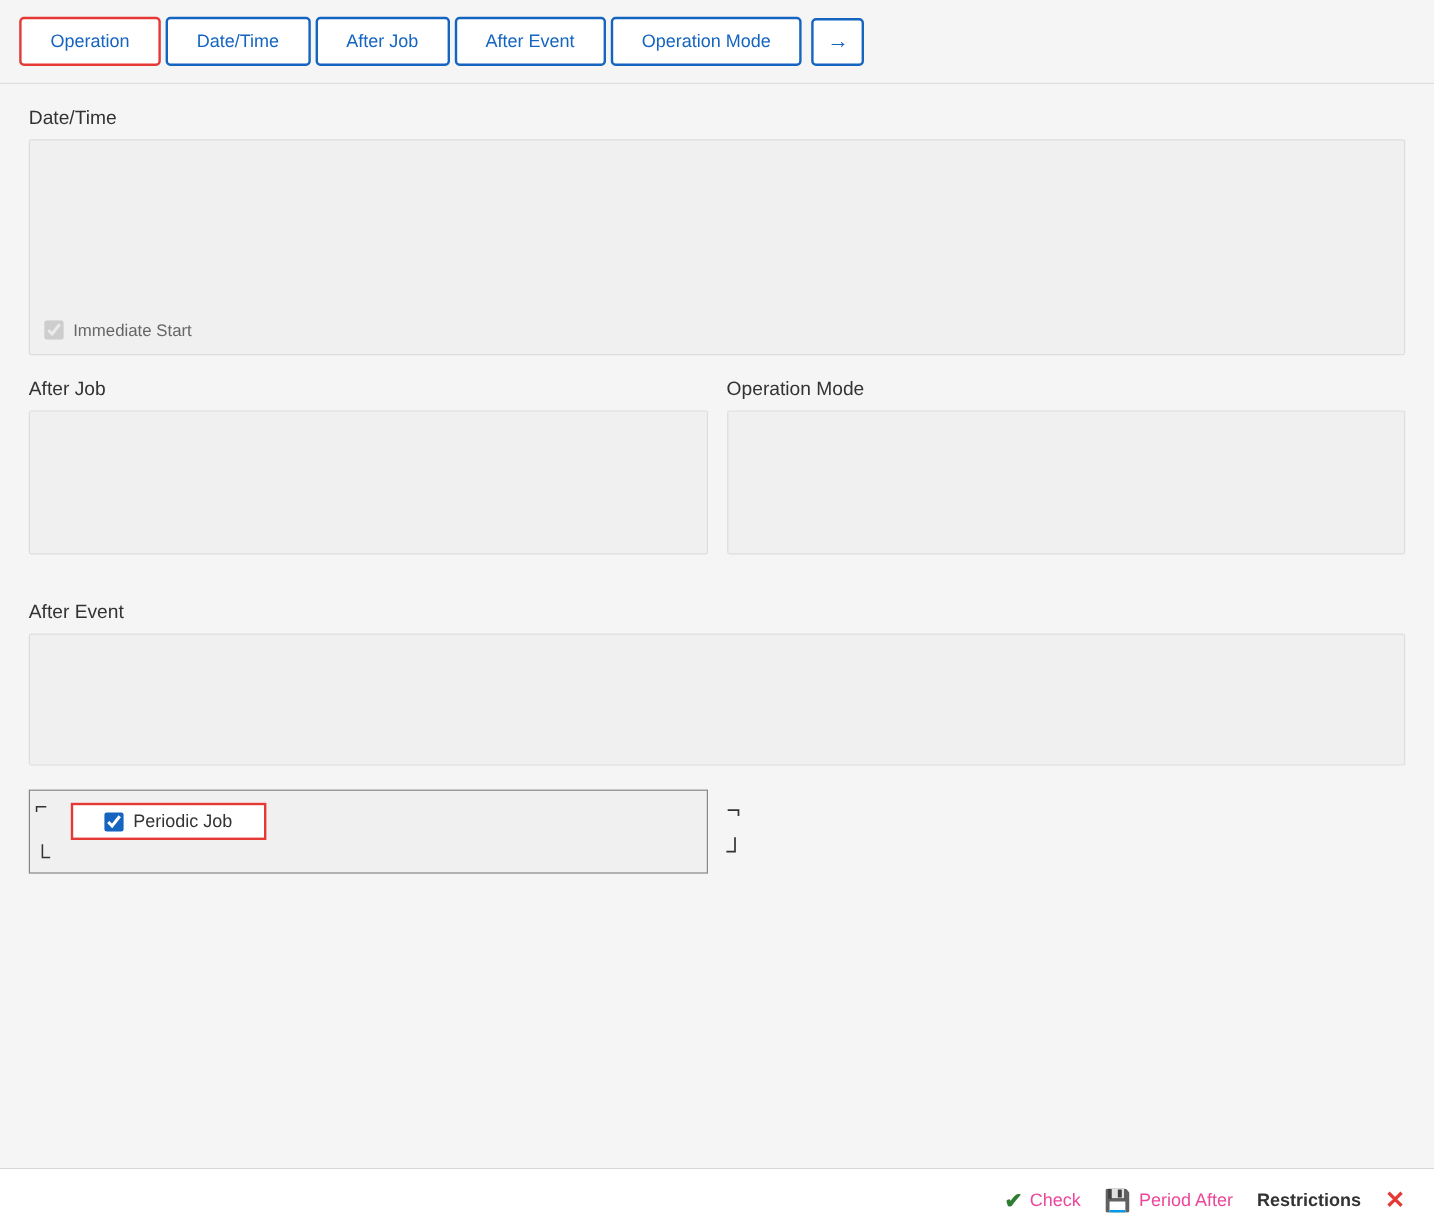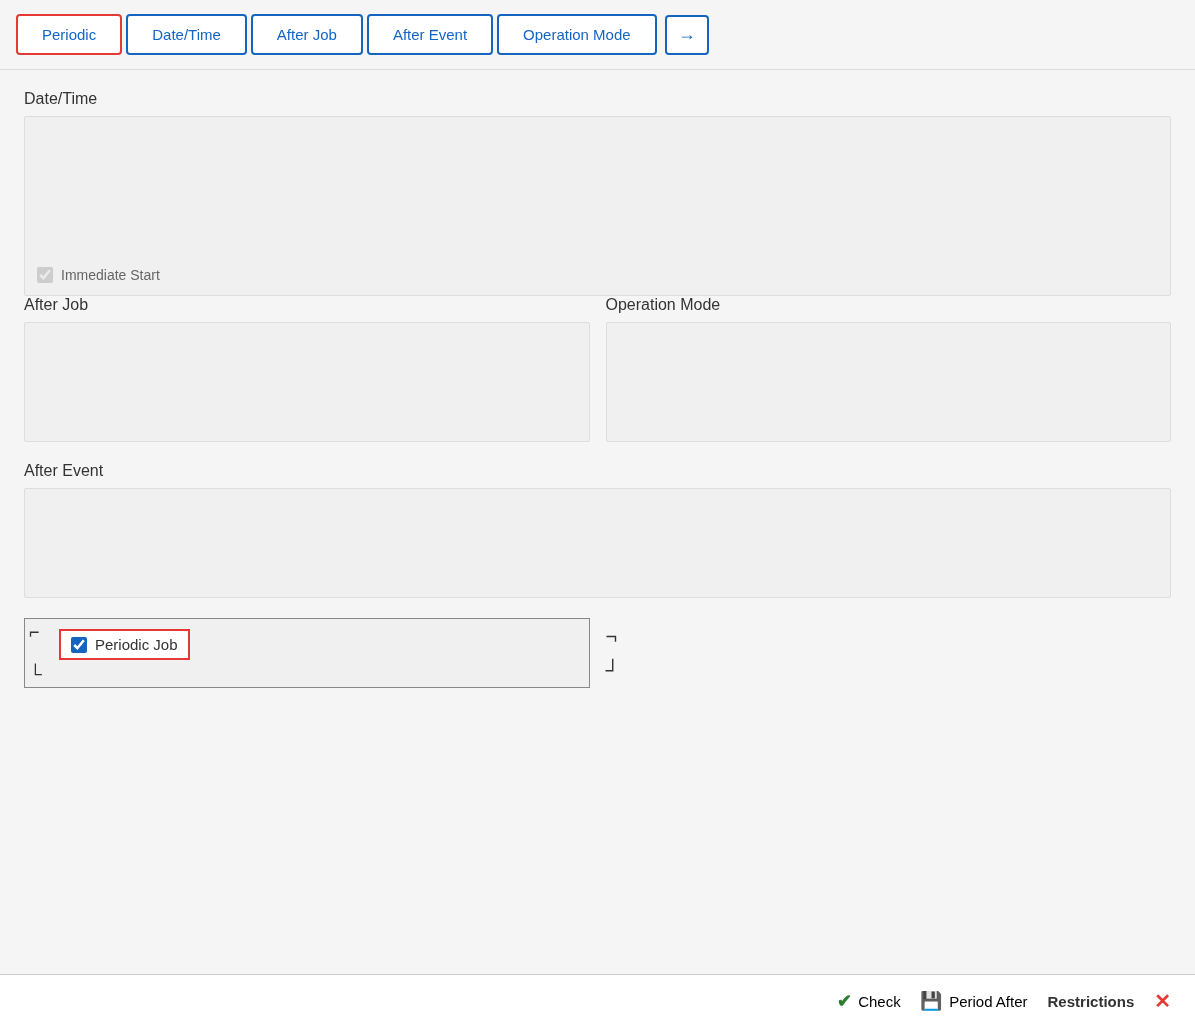--- a/index.html
+++ b/index.html
@@ -69,20 +69,21 @@
       margin-bottom: 8px;
       font-weight: normal;
     }
 
     .section-box {
       background: #f0f0f0;
       border: 1px solid #ddd;
       border-radius: 2px;
       min-height: 120px;
       padding: 12px;
+      margin-bottom: 20px;
     }
 
     .datetime-box {
       min-height: 180px;
       display: flex;
       flex-direction: column;
       justify-content: flex-end;
       padding-bottom: 12px;
     }
 
@@ -146,21 +147,21 @@
 
     .bottom-action {
       display: flex;
       align-items: center;
       gap: 6px;
       cursor: pointer;
     }
 
     .bottom-action-label {
       font-size: 15px;
-      color: #000000;
+      color: #ec4899;
     }
 
     .check-icon {
       color: #2e7d32;
       font-size: 18px;
       font-weight: bold;
     }
 
     .save-icon {
       font-size: 18px;
@@ -177,21 +178,21 @@
       color: #e53935;
       font-size: 20px;
       font-weight: bold;
       cursor: pointer;
     }
   </style>
 </head>
 <body>
 
 <div class="top-tabs">
-  <button class="tab-btn active">Periodic</button>
+  <button class="tab-btn active">Operation</button>
   <button class="tab-btn">Date/Time</button>
   <button class="tab-btn">After Job</button>
   <button class="tab-btn">After Event</button>
   <button class="tab-btn">Operation Mode</button>
   <div class="tab-arrow">→</div>
 </div>
 
 <div class="main-content">
 
   <div>
@@ -220,21 +221,21 @@
     <div class="section-box after-event-box"></div>
   </div>
 
   <div style="display:flex; gap:16px; align-items:flex-start;">
 
     <div style="flex:1; position:relative;">
       <div style="border:1px solid #888; background:#f0f0f0; min-height:70px; padding:10px 14px; position:relative;">
         
         <span style="position:absolute; top:4px; left:4px; font-size:18px; color:#333; line-height:1;">⌐</span>
         <span style="position:absolute; bottom:4px; left:4px; font-size:18px; color:#333; line-height:1;">└</span>
-        <div style="margin-left:20px; display:inline-flex; align-items:center; gap:8px; border:2px solid #e53935; padding:5px 10px; background:white;">
+        <div style="margin-left:20px; display:inline-flex; align-items:center; gap:8px; border:2px solid #e53935; padding:5px 26px; background:white;">
           <input type="checkbox" checked="" style="width: 16px; height: 16px; accent-color: rgb(21, 101, 192);">
           <span class="periodic-label">Periodic Job</span>
         </div>
       </div>
     </div>
 
     <div style="flex:1; display:flex; flex-direction:column; align-items:flex-end; justify-content:space-between; min-height:70px; padding: 4px 0;">
       <span style="font-size:20px; color:#333; line-height:1; align-self:flex-start; margin-top:4px;">¬</span>
       <span style="font-size:20px; color:#333; line-height:1; align-self:flex-start; margin-bottom:4px;">┘</span>
     </div>

